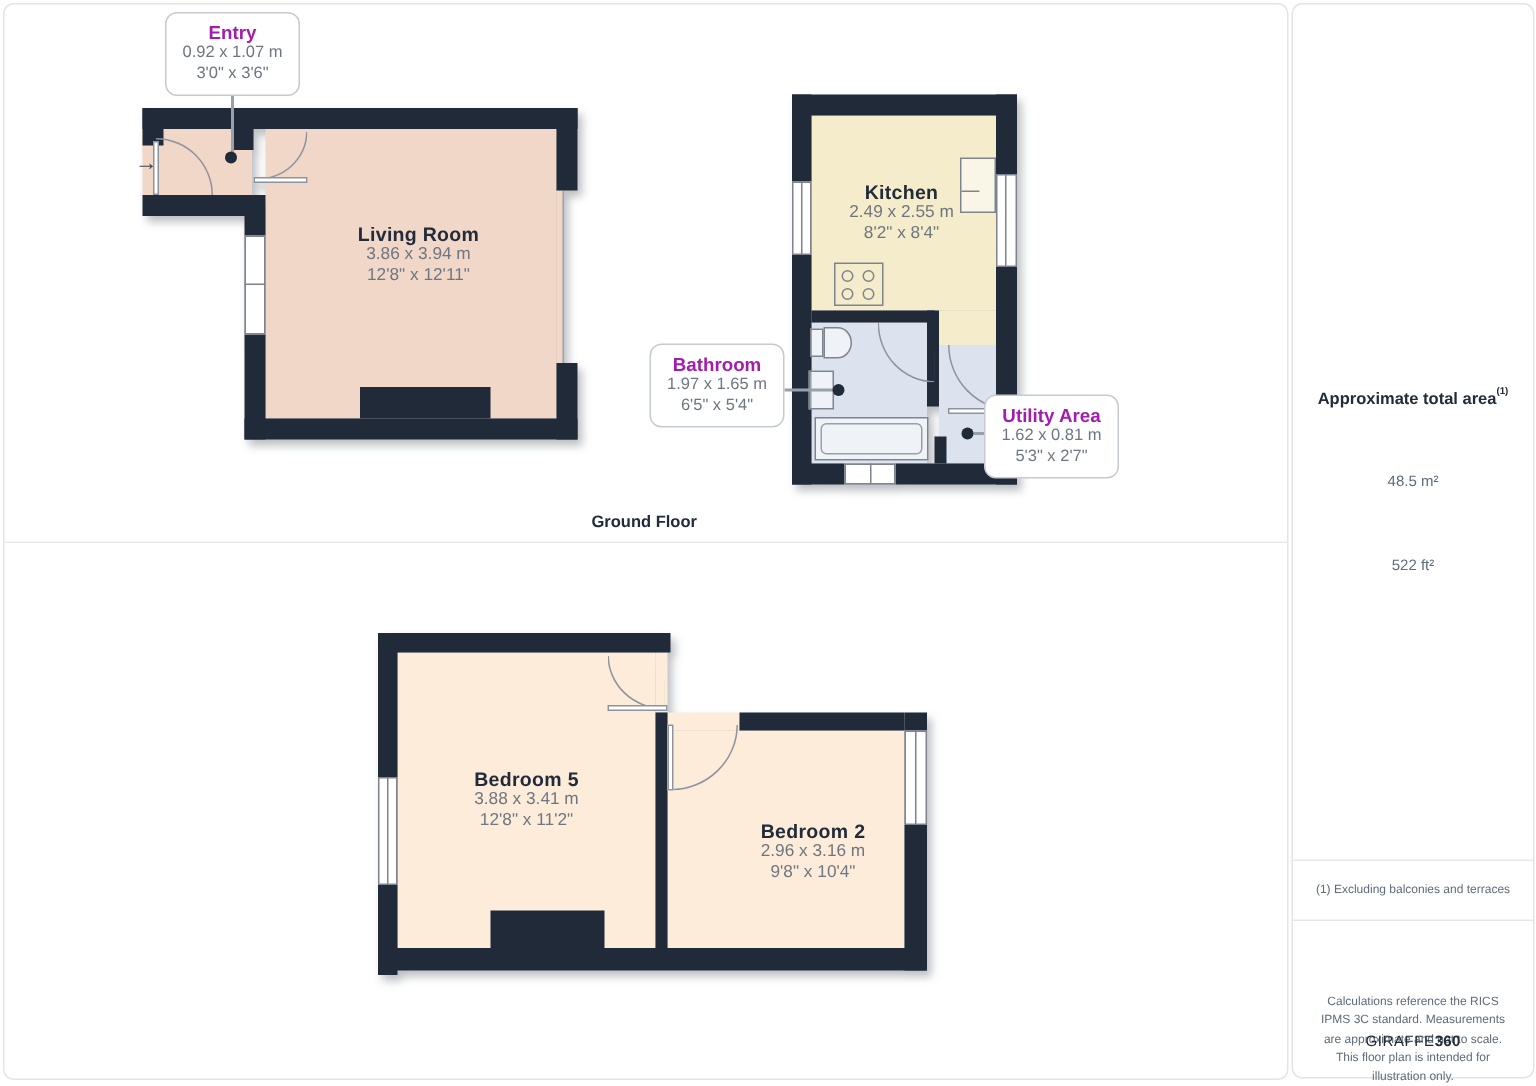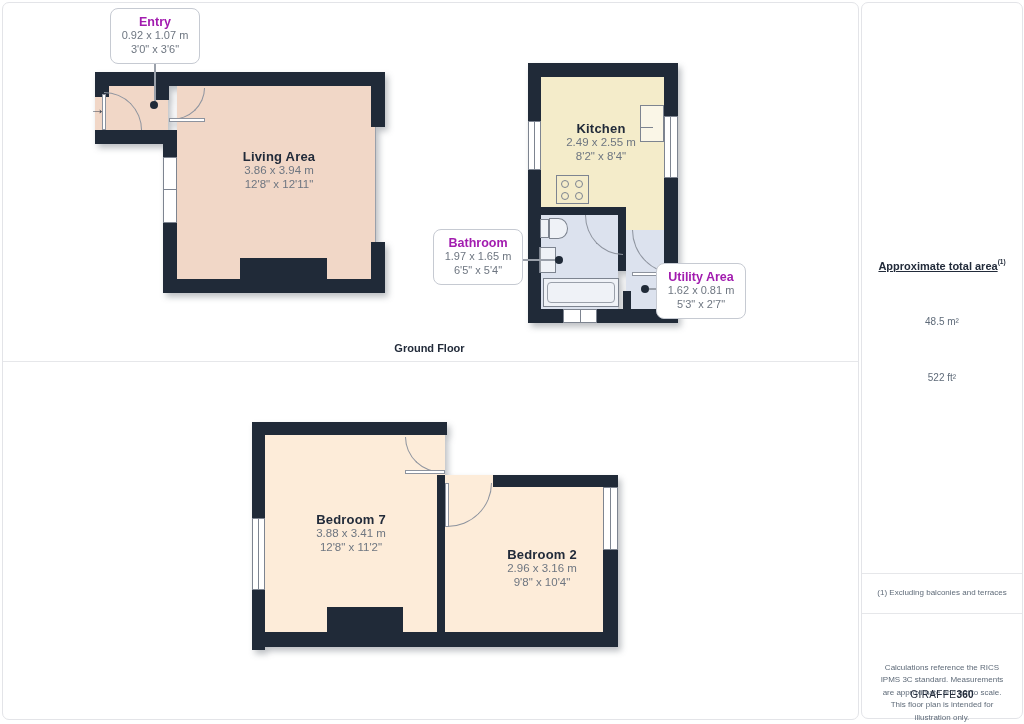--- a/index.html
+++ b/index.html
@@ -38,21 +38,21 @@
   
   .callout{position:absolute;background:#fff;border:1px solid #c6cad2;border-radius:8px;text-align:center;padding-top:6px;box-sizing:border-box;}
   .callout-title{font-size:12.5px;font-weight:bold;color:#a21caf;}
   .callout-dim{font-size:11px;color:#6e7681;line-height:1.25;}
   .leader{position:absolute;background:#9aa0aa;}
   .dot{position:absolute;width:8px;height:8px;border-radius:50%;background:#202a38;}
   .entry-arrow{position:absolute;font-size:15px;color:#3c4350;}
 
   
   .side-block{position:absolute;width:160px;text-align:center;}
-  .area-title{font-size:11px;font-weight:bold;color:#222b3a;text-decoration:underline;}
+  .area-title{font-size:11px;font-weight:bold;color:#222b3a;}
   .area-sup{font-size:6.5px;vertical-align:super;font-weight:bold;color:#222b3a;}
   .area-val{font-size:10px;color:#5f6b79;line-height:1.55;margin-top:40px;}
   .side-note{font-size:8px;color:#5f6b79;}
   .side-disclaimer{position:absolute;left:13px;width:134px;font-size:8px;color:#5f6b79;line-height:1.55;text-align:center;}
   .brand{position:absolute;width:160px;text-align:center;font-size:10px;color:#222b3a;letter-spacing:.4px;}
   .brand b{letter-spacing:.2px;}
 
   
   .burner{position:absolute;width:8px;height:8px;border:1px solid #7d8490;border-radius:50%;box-sizing:border-box;}
 </style>
@@ -154,31 +154,31 @@
     <div class="window" style="left:351px;top:65px;width:15px;height:63px;"></div>
     <div class="winline" style="left:358px;top:65px;width:1px;height:63px;"></div>
 
     <div class="arc arc-bl" style="left:153px;top:15px;width:38px;height:36px;"></div>
     <div class="leaf" style="left:153px;top:48px;width:40px;height:4px;"></div>
     <div class="arc arc-br" style="left:195px;top:61px;width:45px;height:44px;"></div>
     <div class="leaf" style="left:193px;top:61px;width:4px;height:44px;"></div>
   </div>
 
   <div class="room-label" style="left:279px;top:170px;">
-    <div class="room-name">Living Area</div>
+    <div class="room-name">Living Room</div>
     <div class="room-dim">3.86 x 3.94 m</div>
     <div class="room-dim">12'8" x 12'11"</div>
   </div>
   <div class="room-label" style="left:601px;top:142px;">
     <div class="room-name">Kitchen</div>
     <div class="room-dim">2.49 x 2.55 m</div>
     <div class="room-dim">8'2" x 8'4"</div>
   </div>
   <div class="room-label" style="left:351px;top:533px;">
-    <div class="room-name">Bedroom 7</div>
+    <div class="room-name">Bedroom 5</div>
     <div class="room-dim">3.88 x 3.41 m</div>
     <div class="room-dim">12'8" x 11'2"</div>
   </div>
   <div class="room-label" style="left:542px;top:568px;">
     <div class="room-name">Bedroom 2</div>
     <div class="room-dim">2.96 x 3.16 m</div>
     <div class="room-dim">9'8" x 10'4"</div>
   </div>
 
   <div class="leader" style="left:154px;top:63px;width:1.5px;height:40px;"></div>

